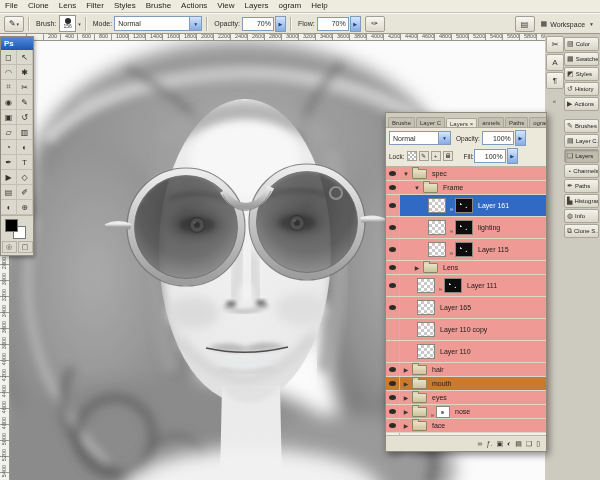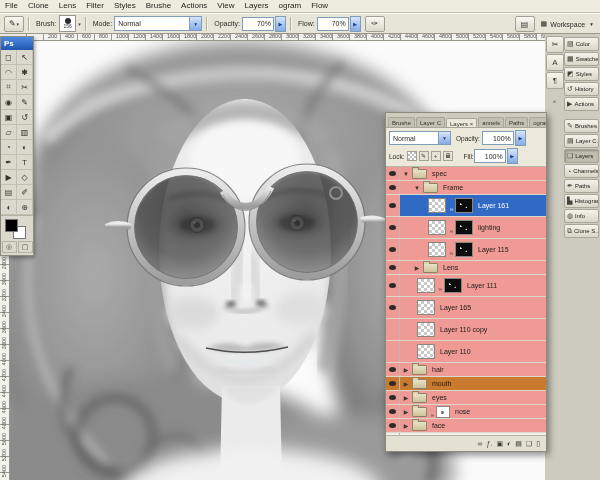--- a/index.html
+++ b/index.html
@@ -376,21 +376,21 @@
 <span class="mitem">File</span>
     <span class="mitem">Clone</span>
     <span class="mitem">Lens</span>
     <span class="mitem">Filter</span>
     <span class="mitem">Styles</span>
     <span class="mitem">Brushe</span>
     <span class="mitem">Actions</span>
     <span class="mitem">View</span>
     <span class="mitem">Layers</span>
     <span class="mitem">ogram</span>
-    <span class="mitem">Flow</span>
+    <span class="mitem">Help</span>
   </div>
 
 <div id="optionsbar">
   <span class="toolbtn">
     <span>✎</span>
     <span class="ddmark">▾</span>
   </span>
   <span class="obsep"></span>
   <span class="oblabel">Brush:</span>
   <span class="brushprev">

